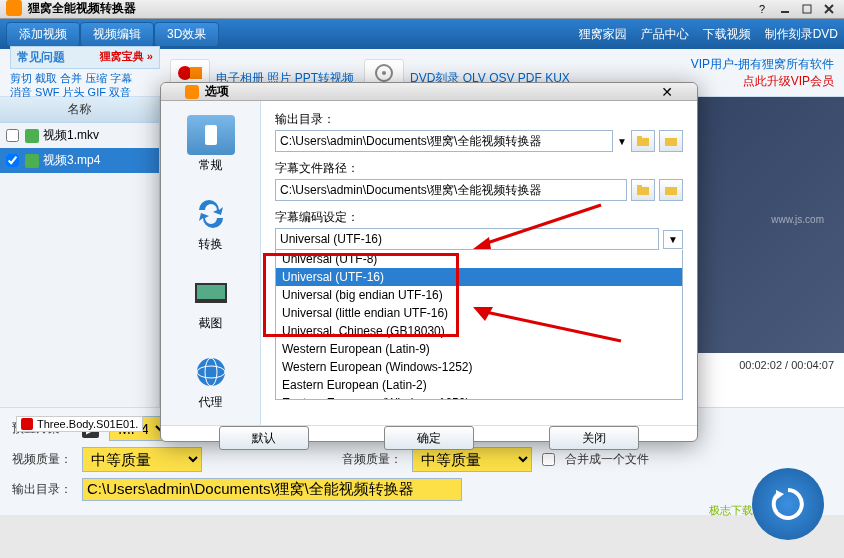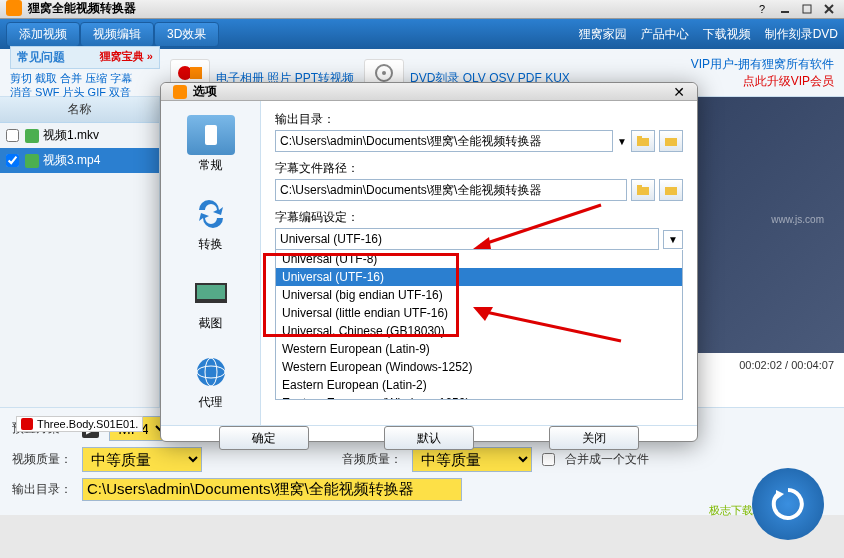--- a/index.html
+++ b/index.html
@@ -40,21 +40,21 @@
 .brow { display:flex; align-items:center; gap:10px; margin-bottom:6px; }
 .brow label { color:#333; }
 .brow select, .brow input { border:1px solid #a0b8d0; padding:2px 4px; background:#fde047; font-size:15px; }
 .bigplay { position:absolute; right:20px; bottom:18px; width:72px; height:72px; background:radial-gradient(#3a8fe0,#1a5da0); border-radius:50%; display:flex; align-items:center; justify-content:center; }
 .bigplay svg { width:36px; height:36px; fill:#fff; }
 .jzlogo { position:absolute; right:80px; bottom:40px; color:#7fb800; font-size:11px; }
 
 
 .overlay { position:absolute; inset:0; }
 .dialog { position:absolute; left:160px; top:82px; width:538px; height:360px; background:#fff; border:1px solid #888; border-radius:6px; box-shadow:0 4px 24px rgba(0,0,0,0.4); display:flex; flex-direction:column; }
-.dlgtitle { height:24px; background:linear-gradient(#f0f0f0,#d8d8d8); border-radius:6px 6px 0 0; display:flex; align-items:center; padding:0 12px; border-bottom:1px solid #aaa; }
+.dlgtitle { height:24px; background:linear-gradient(#f0f0f0,#d8d8d8); border-radius:6px 6px 0 0; display:flex; align-items:center; padding:0 24px; border-bottom:1px solid #aaa; }
 .dlgtitle .ico { width:14px; height:14px; background:#ff8c00; border-radius:3px; margin-right:6px; }
 .dlgtitle .t { font-weight:bold; flex:1; }
 .dlgtitle .x { cursor:pointer; font-size:14px; }
 .dlgbody { flex:1; display:flex; }
 .dlgside { width:100px; background:#f2f6fa; border-right:1px solid #cce0f0; display:flex; flex-direction:column; align-items:center; padding:10px 0; gap:12px; }
 .dlgtab { width:80px; text-align:center; padding:4px 0; cursor:pointer; }
 .dlgtab .ico { width:48px; height:40px; margin:0 auto 2px; display:flex; align-items:center; justify-content:center; border-radius:4px; }
 .dlgtab.active { }
 .dlgmain { flex:1; padding:10px 14px; position:relative; }
 .fld { margin-bottom:8px; }
@@ -322,18 +322,18 @@
             <line x1="130" y1="10" x2="10" y2="50" stroke="#d00" stroke-width="3"></line>
             <polygon points="2,54 18,42 20,54" fill="#d00"></polygon>
           </svg>
         <svg class="arrow" style="left:210px; top:200px; width:160px; height:50px">
             <line x1="150" y1="40" x2="10" y2="10" stroke="#d00" stroke-width="3"></line>
             <polygon points="2,6 22,6 14,20" fill="#d00"></polygon>
           </svg>
       </div>
     </div>
     <div class="dlgfoot">
+      <button>默认</button>
       <button>确定</button>
-      <button>默认</button>
       <button>关闭</button>
     </div>
   </div>
 </div>
 
 </body></html>

